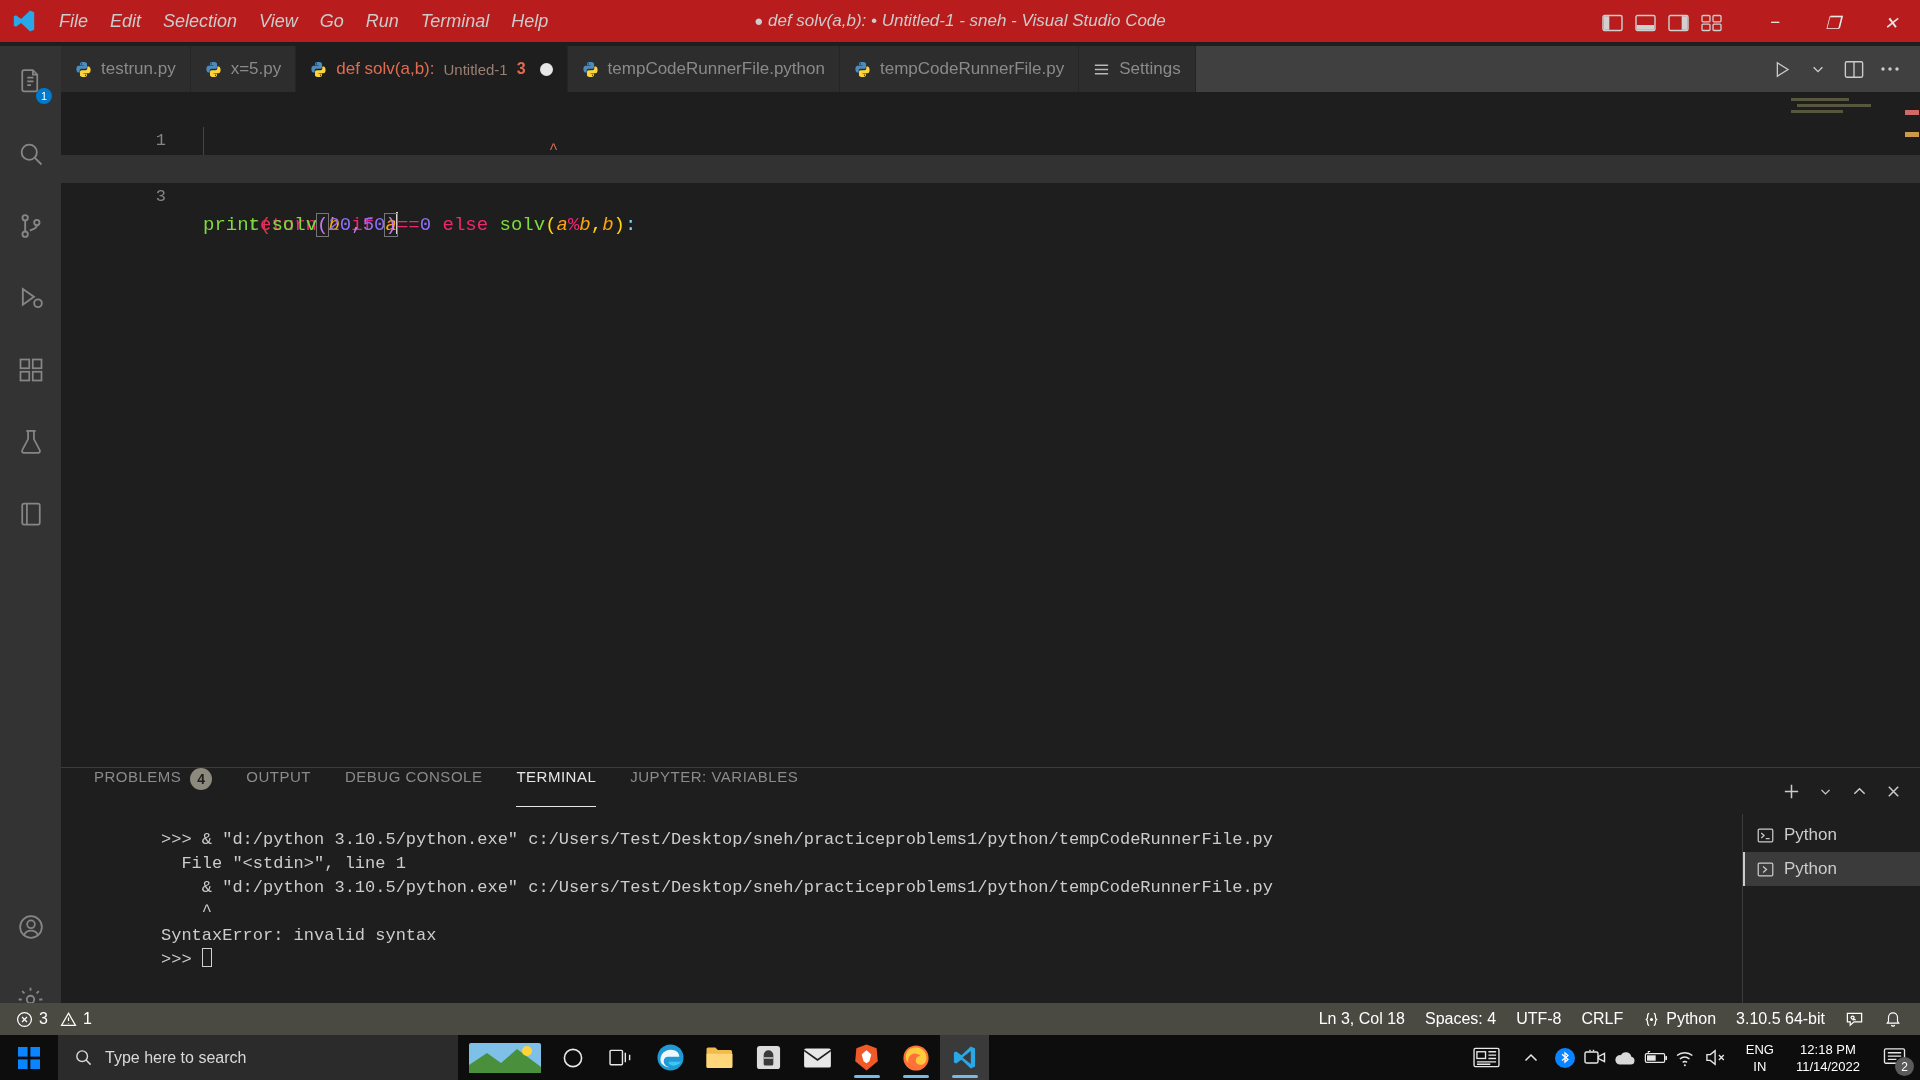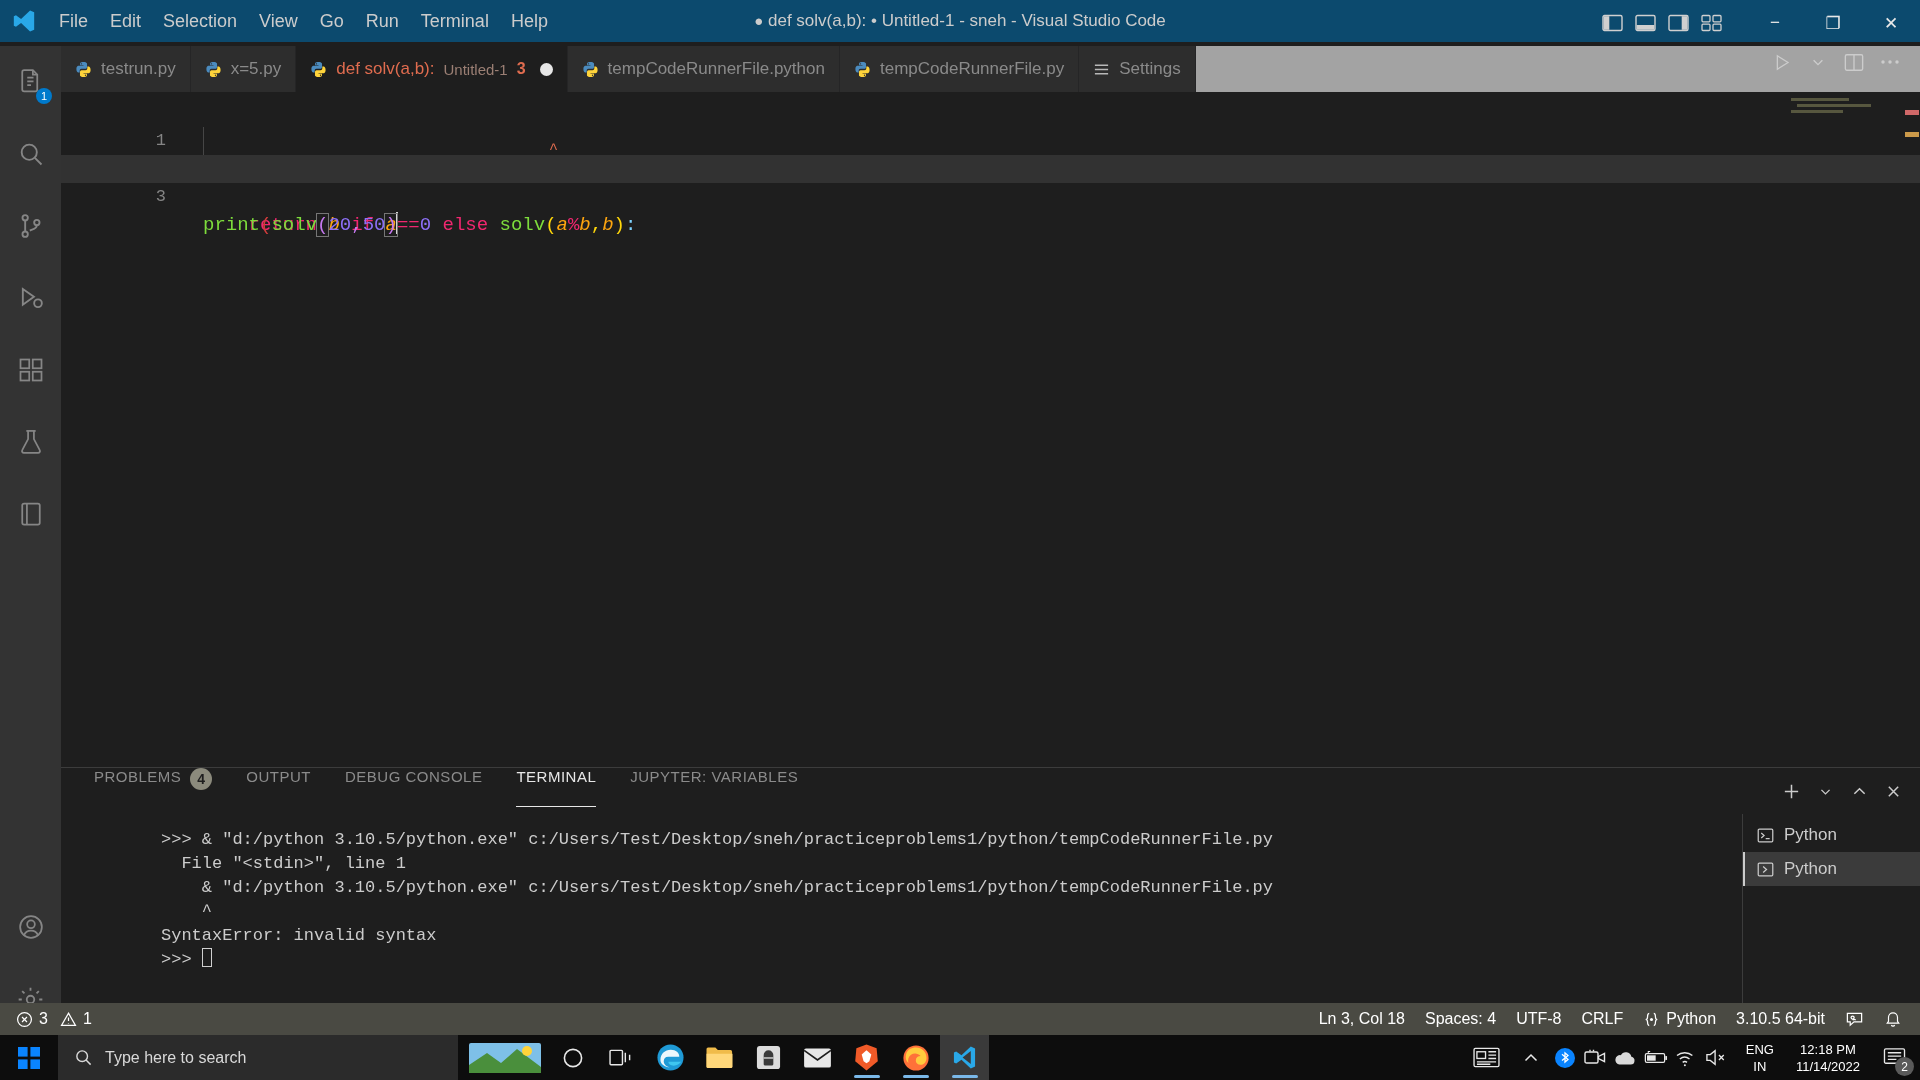--- a/index.html
+++ b/index.html
@@ -8,21 +8,21 @@
     background: #1e1e1e;
     font-family: "Liberation Sans", sans-serif;
     overflow: hidden;
     -webkit-font-smoothing: antialiased;
   }
   #app { position: relative; width: 1920px; height: 1080px; }
 
   
   .titlebar {
     position: absolute; top: 0; left: 0; width: 1920px; height: 42px;
-    background: #0c4a6e; display: flex; align-items: center;
+    background: #b91c1c; display: flex; align-items: center; font-style: italic;
   }
   .vs-logo { width: 48px; height: 46px; display: flex; align-items: center; justify-content: center; }
   .menu-list { display: flex; align-items: center; gap: 0px; }
   .menu-item {
     color: #cccccc; font-size: 18px; padding: 4px 11px; cursor: default;
     line-height: 22px; white-space: nowrap;
   }
   .title-center {
     position: absolute; left: 0; right: 0; text-align: center;
     color: #cccccc; font-size: 17px; pointer-events: none;
@@ -52,21 +52,21 @@
     position: absolute; right: 9px; bottom: 14px;
     background: #007acc; color: #fff; font-size: 11px; line-height: 16px;
     min-width: 16px; height: 16px; border-radius: 8px; text-align: center;
     font-family: "Liberation Sans", sans-serif;
   }
   .act-spacer { flex: 1; }
 
   
   .tabsrow {
     position: absolute; top: 46px; left: 61px; right: 0; height: 46px;
-    background: #a3a3a3; display: flex; align-items: flex-start;
+    background: #404040; display: flex; align-items: center;
   }
   .tab {
     display: flex; align-items: center; gap: 9px;
     padding: 0 14px; min-width: 0; height: 46px;
     background: #2d2d2d; border-right: 1px solid #252526;
     color: #8a8a8a; font-size: 17px; white-space: nowrap; position: relative;
   }
   .tab.active { background: #1e1e1e; color: #e7e7e7; }
   .tab.active::before{
     content:""; position:absolute; top:0; left:0; right:0; height:1px; background:#1e1e1e;

